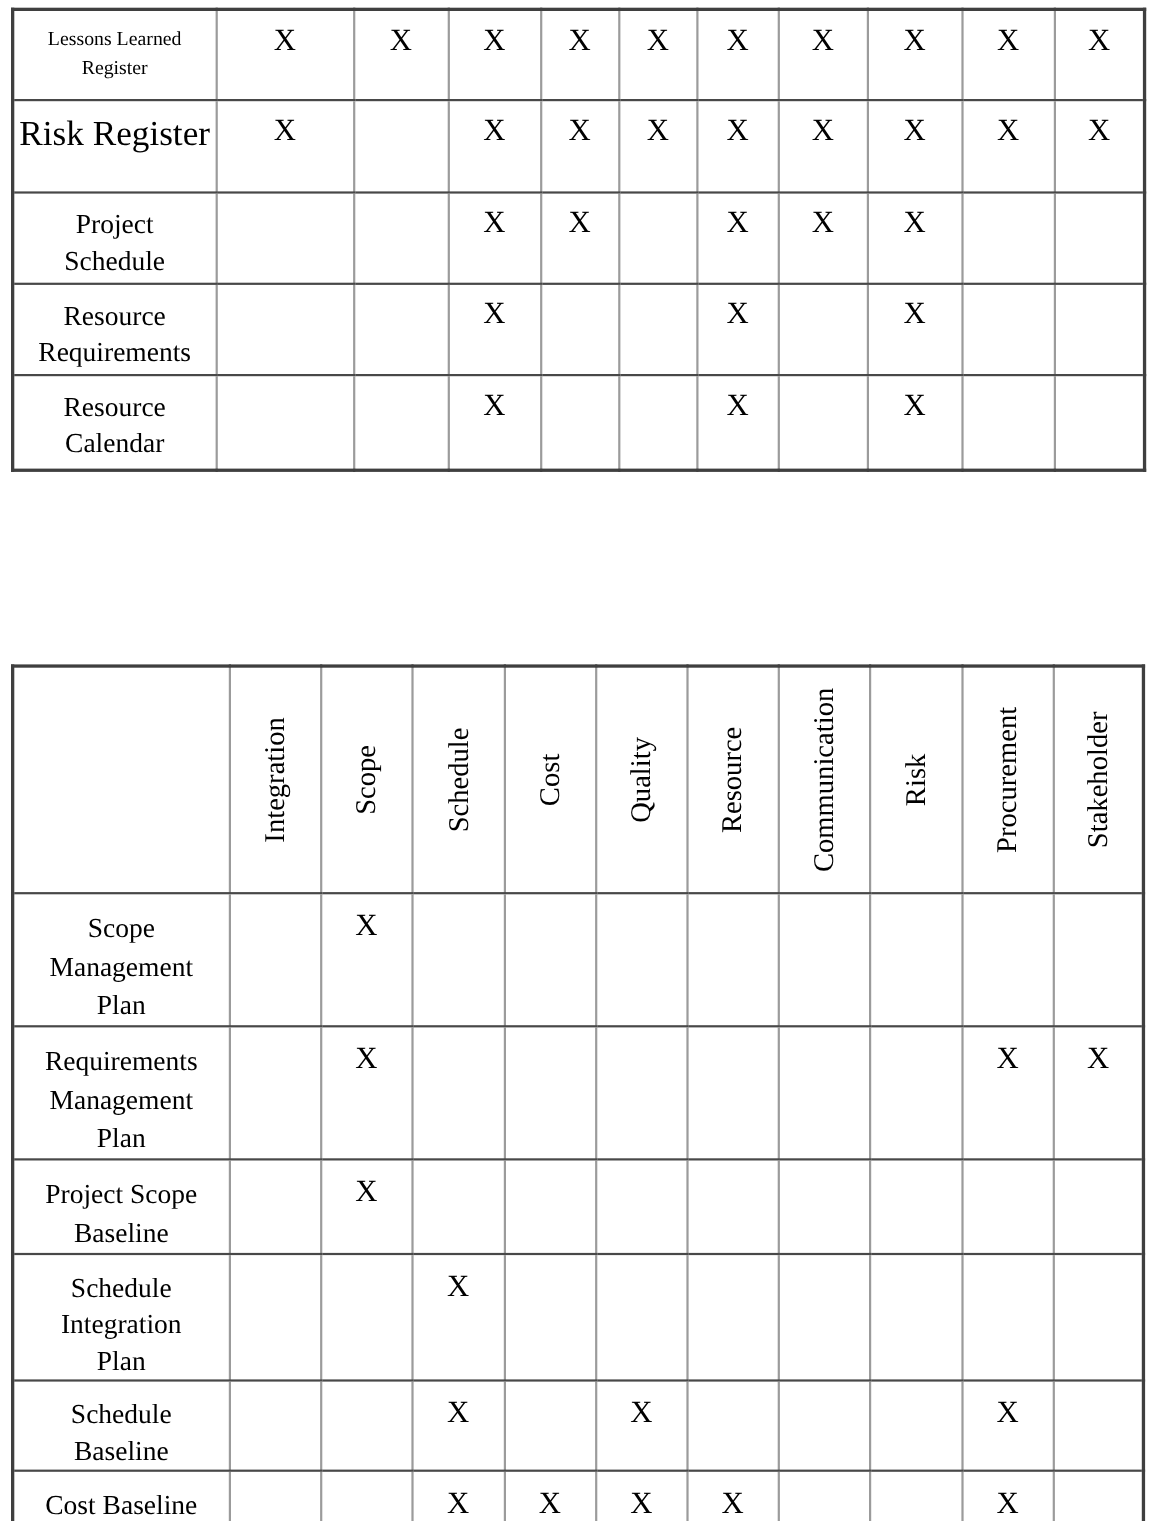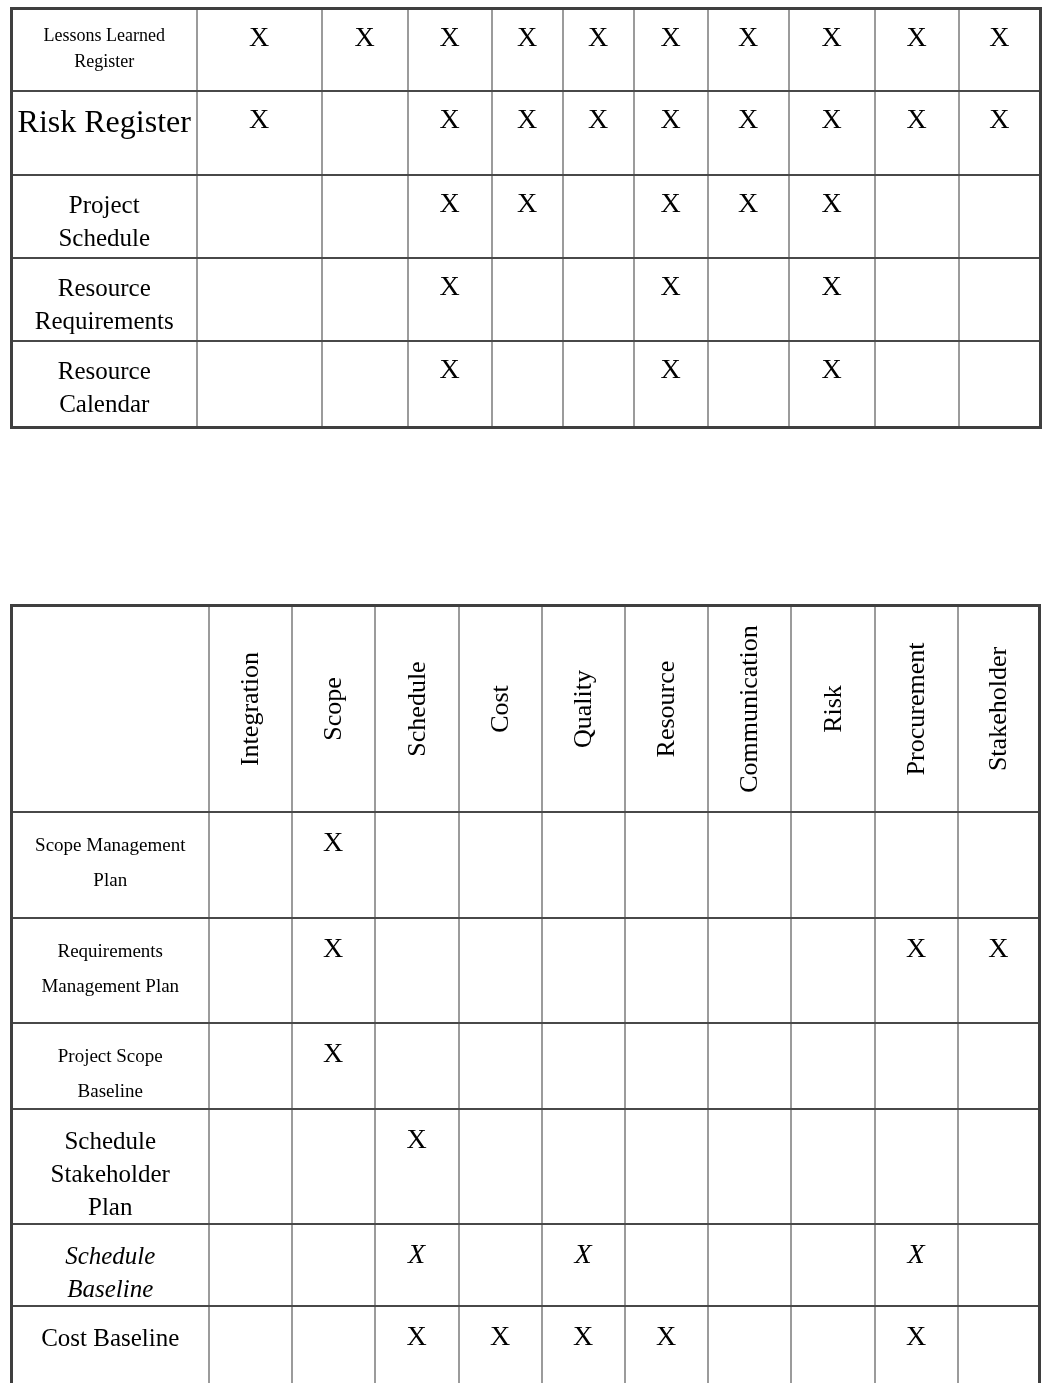--- a/index.html
+++ b/index.html
@@ -24,21 +24,21 @@
   #table2 td.mark{padding-top:14px;}
   
   td.lbl{font-family:"Liberation Serif",serif;}
   #table1 td.lbl{padding:12px 8px 0 8px;}
   #table2 td.lbl{padding:14px 18px 0 18px;}
   .fs18{font-size:18px;line-height:26px;}
   .fs21{font-size:21px;line-height:28px;}
   .fs25{font-size:25px;line-height:33px;}
   .fs28{font-size:32px;line-height:34px;}
   .nowrap{white-space:nowrap;padding-left:2px !important;padding-right:2px !important;overflow:visible;}
-  .lbl-sans{font-family:"Liberation Sans",sans-serif;font-size:19px;line-height:35px;}
+  .lbl-sans{font-family:"Liberation Sans",sans-serif;font-size:25px;line-height:35px;}
   
   td.hcell{position:relative;padding:0;}
   td.corner{padding:0;}
   .vtext{
     position:absolute;left:50%;top:50%;
     transform:translate(-50%,-50%) rotate(-90deg);
     white-space:nowrap;font-family:"Liberation Serif",serif;
     font-size:26px;line-height:26px;
   }
 </style>
@@ -208,33 +208,33 @@
         <td class="mark"></td>
         <td class="mark"></td>
         <td class="mark"></td>
         <td class="mark"></td>
         <td class="mark"></td>
         <td class="mark"></td>
         <td class="mark"></td>
         <td class="mark"></td>
       </tr>
       <tr style="height: 100px;">
-        <td class="lbl fs25">Schedule Stakeholder Plan</td>
-        <td class="mark"></td>
-        <td class="mark"></td>
-        <td class="mark">X</td>
-        <td class="mark"></td>
-        <td class="mark"></td>
-        <td class="mark"></td>
-        <td class="mark"></td>
-        <td class="mark"></td>
-        <td class="mark"></td>
-        <td class="mark"></td>
-      </tr>
-      <tr style="height: 72px; font-style: italic;">
+        <td class="lbl fs25">Schedule Integration Plan</td>
+        <td class="mark"></td>
+        <td class="mark"></td>
+        <td class="mark">X</td>
+        <td class="mark"></td>
+        <td class="mark"></td>
+        <td class="mark"></td>
+        <td class="mark"></td>
+        <td class="mark"></td>
+        <td class="mark"></td>
+        <td class="mark"></td>
+      </tr>
+      <tr style="height: 72px;">
         <td class="lbl fs25">Schedule Baseline</td>
         <td class="mark"></td>
         <td class="mark"></td>
         <td class="mark">X</td>
         <td class="mark"></td>
         <td class="mark">X</td>
         <td class="mark"></td>
         <td class="mark"></td>
         <td class="mark"></td>
         <td class="mark">X</td>

